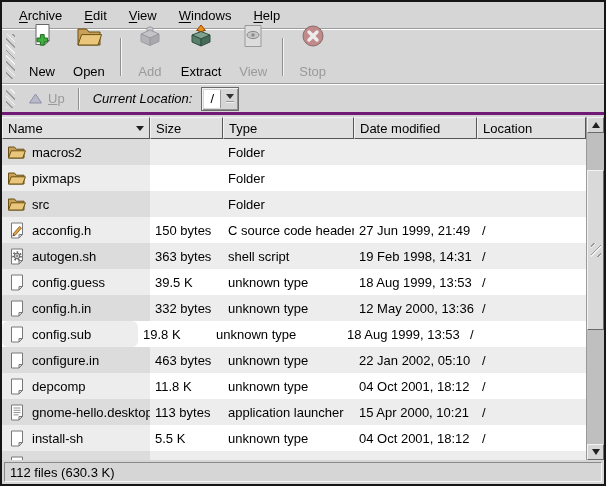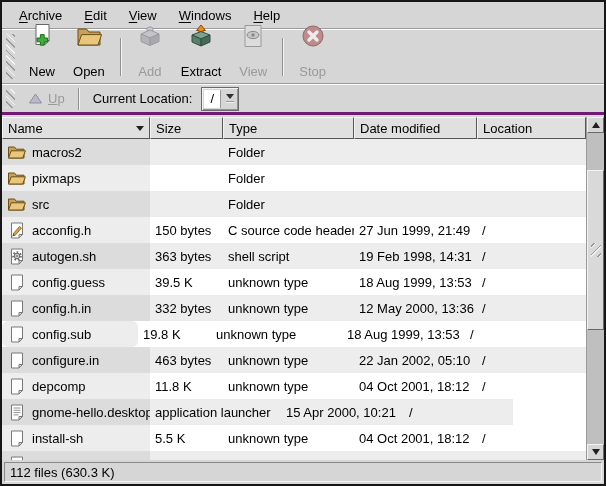--- a/index.html
+++ b/index.html
@@ -29,21 +29,21 @@
   .tb-btn.disabled { color:#9a9a9a; }
   .tb-sep { width:2px; height:38px; border-left:1px solid #909090; border-right:1px solid #f4f4f4; margin:0 6px; flex:none; }
   .tb-icon { width:26px; height:26px; display:grid; place-items:center; }
   
   .locbar { height:31px; border-top:1px solid #ffffff; border-bottom:3px solid #701a75;
             display:flex; align-items:center; padding:2px 3px; flex:none; }
   .locbar .handle { margin:2px 5px 2px 1px; }
   .up-btn { display:flex; align-items:center; gap:5px; border:none; background:none;
             padding:3px 8px; color:#9a9a9a; font-family:inherit; font-size:13px; }
   .loc-sep { width:2px; height:22px; border-left:1px solid #909090; border-right:1px solid #f4f4f4; margin:0 5px; flex:none; }
-  .loc-label { margin:0 9px 0 8px; }
+  .loc-label { margin:0 9px 0 8px;font-style:italic; }
   .combo { display:flex; align-items:stretch; height:24px;
            border:1px solid #6a6a6a;
            box-shadow:inset 1px 1px 0 #f2f2f2, inset -1px -1px 0 #909090;
            background:#d6d6d6; }
   .combo-value { width:17px; background:#ffffff; display:flex; align-items:center; justify-content:center;
                  border-right:1px solid #9a9a9a; margin:2px 0 2px 2px; }
   .combo-arrow { width:17px; display:flex; flex-direction:column; align-items:center; justify-content:center; gap:2px; }
   .tri-down { width:0; height:0; border-left:4px solid transparent; border-right:4px solid transparent; border-top:5px solid #303030; }
   .combo-underbar { width:8px; height:2px; background:#9a9a9a; border-bottom:1px solid #f0f0f0; }
   
@@ -372,20 +372,21 @@
                   <g stroke="#909090">
                     <line x1="3.5" y1="4" x2="10.5" y2="4"></line>
                     <line x1="3.5" y1="6.3" x2="10.5" y2="6.3"></line>
                     <line x1="3.5" y1="8.6" x2="10.5" y2="8.6"></line>
                     <line x1="3.5" y1="10.9" x2="8.5" y2="10.9"></line>
                   </g>
                 </svg>
               </span>
               <span>gnome-hello.desktop</span>
             </div>
+            <div class="cell" style="width: 73px;">113 bytes</div>
             <div class="cell" style="width: 131px;">application launcher</div>
             <div class="cell" style="width: 123px;">15 Apr 2000, 10:21</div>
             <div class="cell" style="width: 109px;">/</div>
           </div>
           <div class="row plain">
             <div class="cell name-cell" style="width: 148px;">
               <span class="row-icon">
                 <svg width="14" height="17" viewBox="0 0 14 17">
                   <path d="M1.5,1 h11 v11.5 l-3.5,3.5 h-7.5 z" fill="#ffffff" stroke="#787878"></path>
                   <path d="M12.5,12.5 h-3.5 v3.5 z" fill="#dcdcdc" stroke="#787878"></path>

